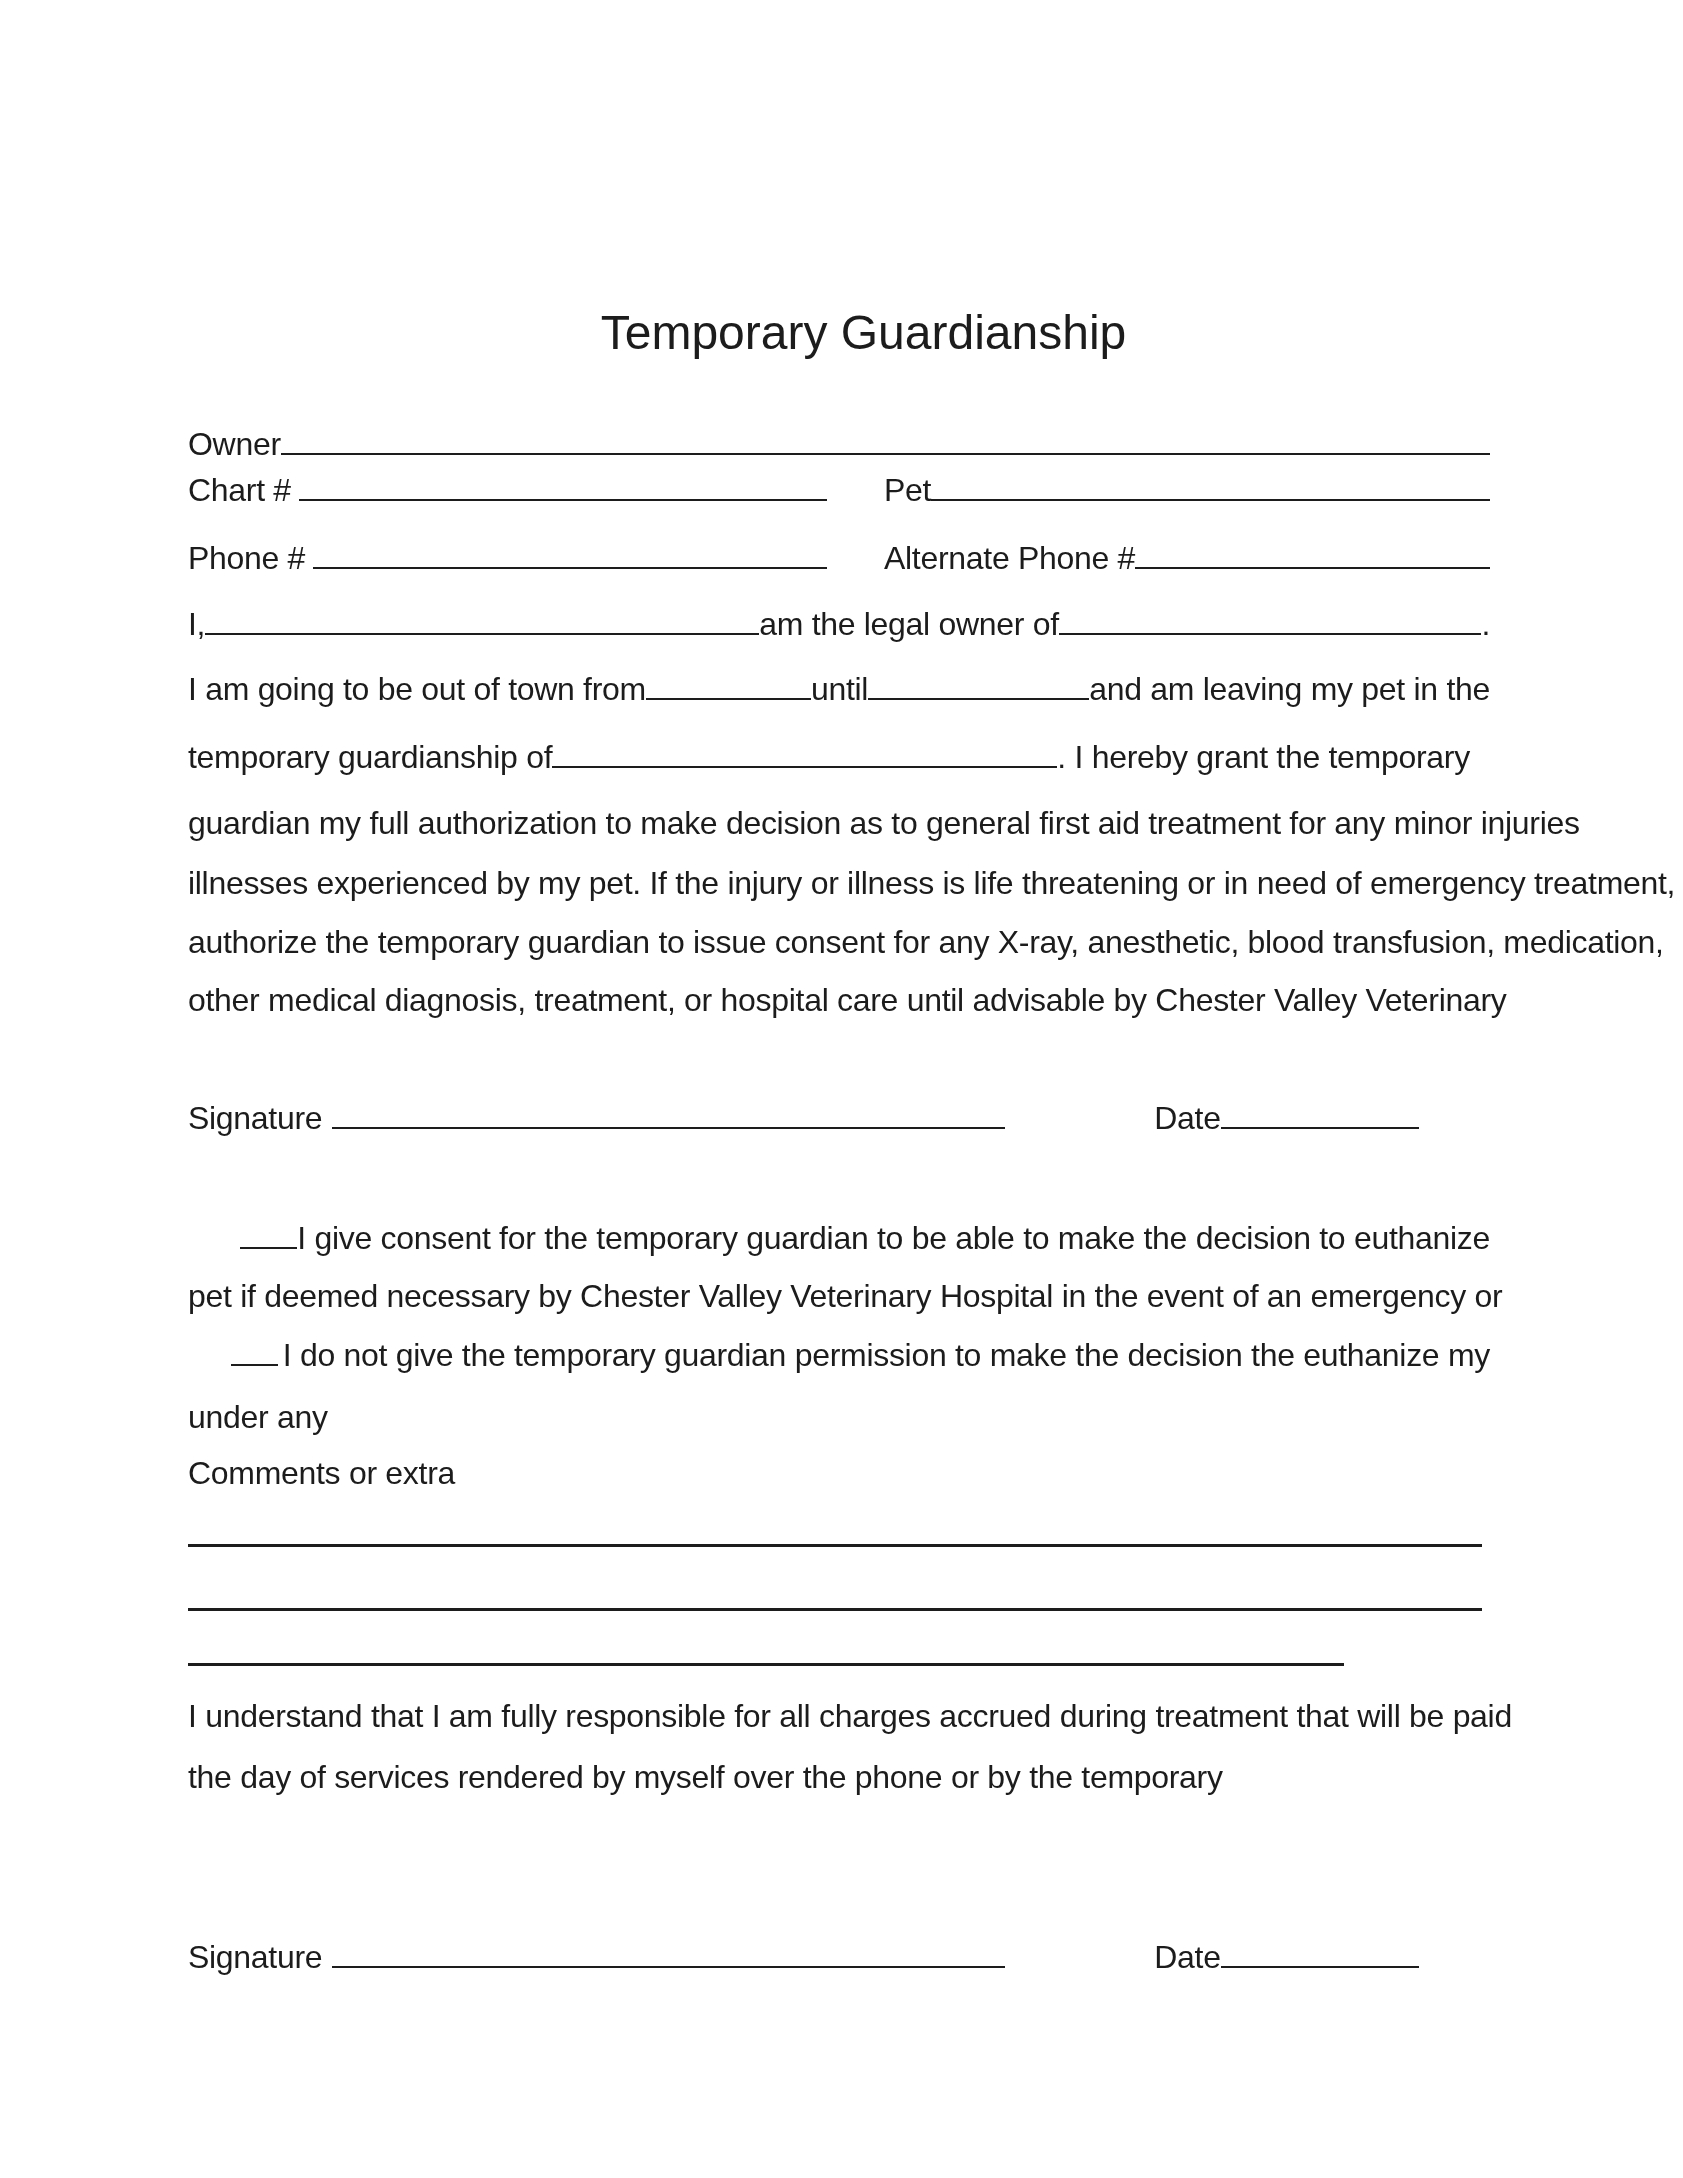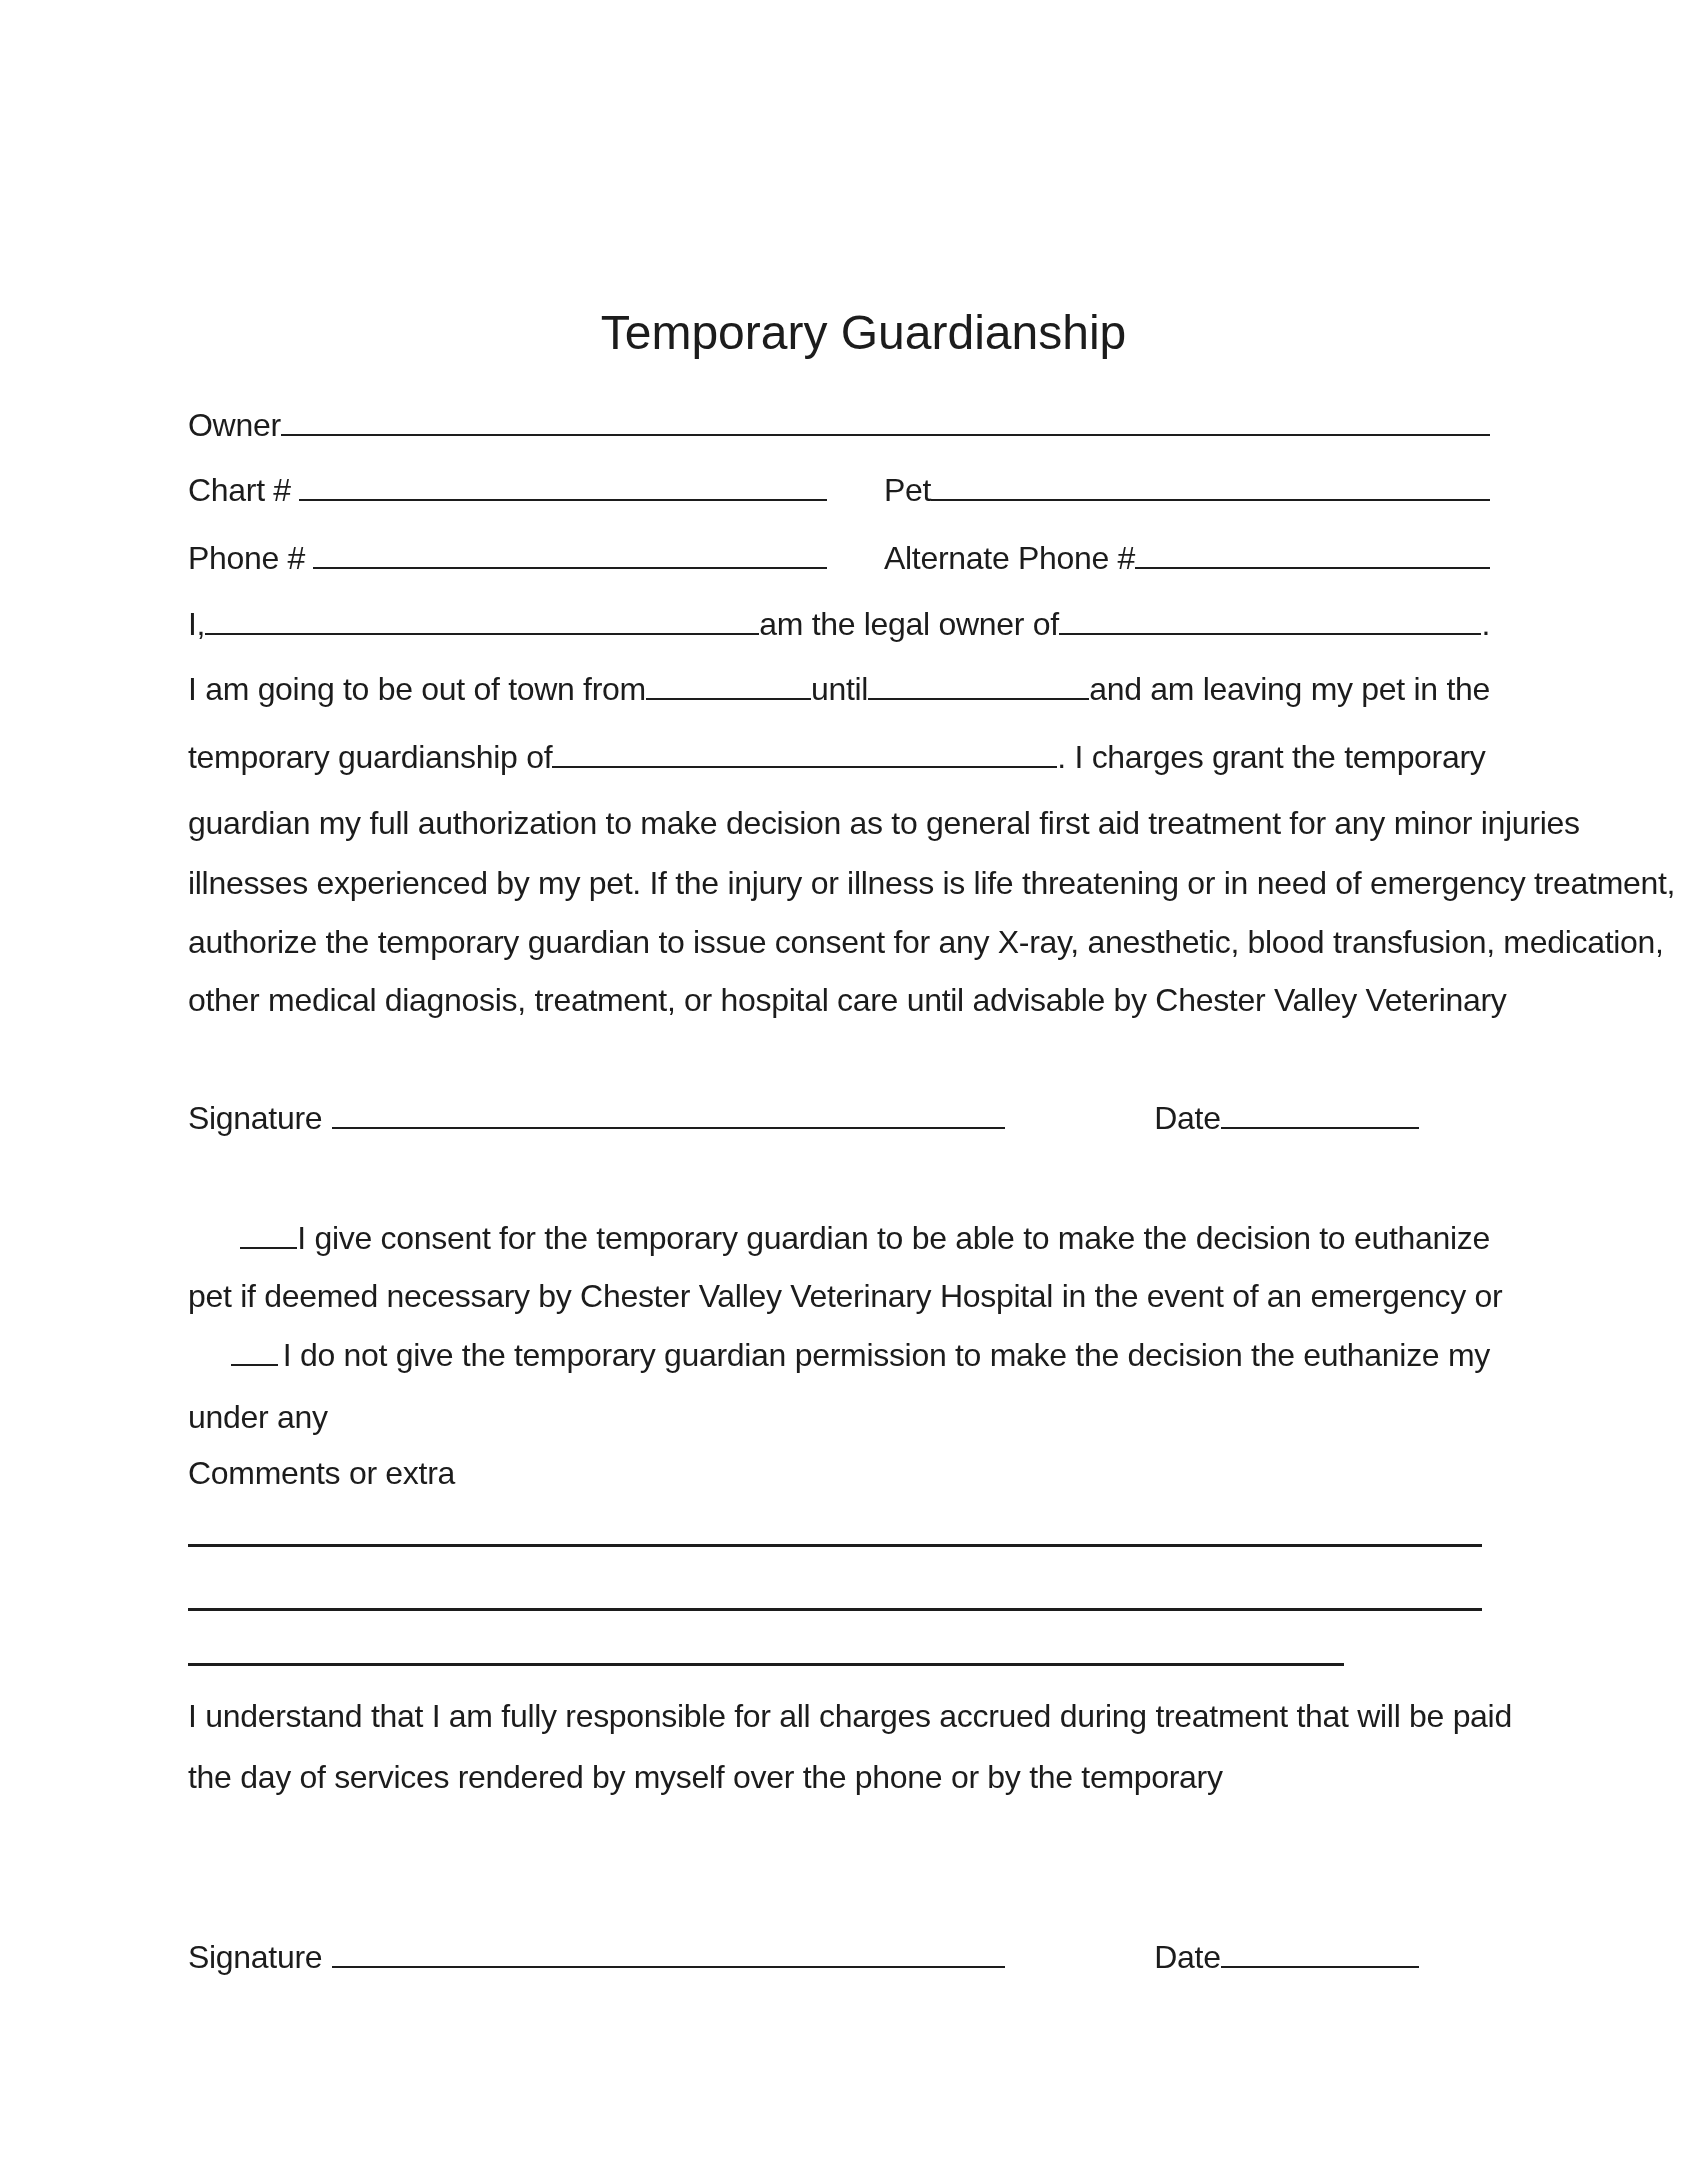--- a/index.html
+++ b/index.html
@@ -54,21 +54,21 @@
   .sig-gap { display: inline-block; width: 149px; }
   .rule {
     position: absolute;
     left: 188px;
     border-top: 3px solid #1d1d1d;
     height: 0;
   }
   .rule-full { width: 1294px; }
   .rule-short { width: 1156px; }
   
-  .r-owner        { top: 407px; text-align: right; }
+  .r-owner        { top: 426px; text-align: right; }
   .r-chart-pet    { top: 472px; }
   .r-phone        { top: 540px; }
   .r-legal        { top: 606px; }
   .r-travel       { top: 671px; }
   .r-guardianship { top: 739px; }
   .r-p1           { top: 805px; }
   .r-p2           { top: 865px; }
   .r-p3           { top: 924px; }
   .r-p4           { top: 982px; }
   .r-sig1         { top: 1100px; }
@@ -130,21 +130,21 @@
     <span>I am going to be out of town from</span>
     <span class="bl w190"></span>
     <span>until</span>
     <span class="bl w255"></span>
     <span>and am leaving my pet in the</span>
   </div>
 
   <div class="row r-guardianship">
     <span>temporary guardianship of</span>
     <span class="bl w510"></span>
-    <span>. I charges grant the temporary</span>
+    <span>. I hereby grant the temporary</span>
   </div>
 
   <div class="row r-p1">
     <span>guardian my full authorization to make decision as to general first aid treatment for any minor injuries</span>
   </div>
   <div class="row r-p2">
     <span>illnesses experienced by my pet. If the injury or illness is life threatening or in need of emergency treatment,</span>
   </div>
   <div class="row r-p3">
     <span>authorize the temporary guardian to issue consent for any X-ray, anesthetic, blood transfusion, medication,</span>

